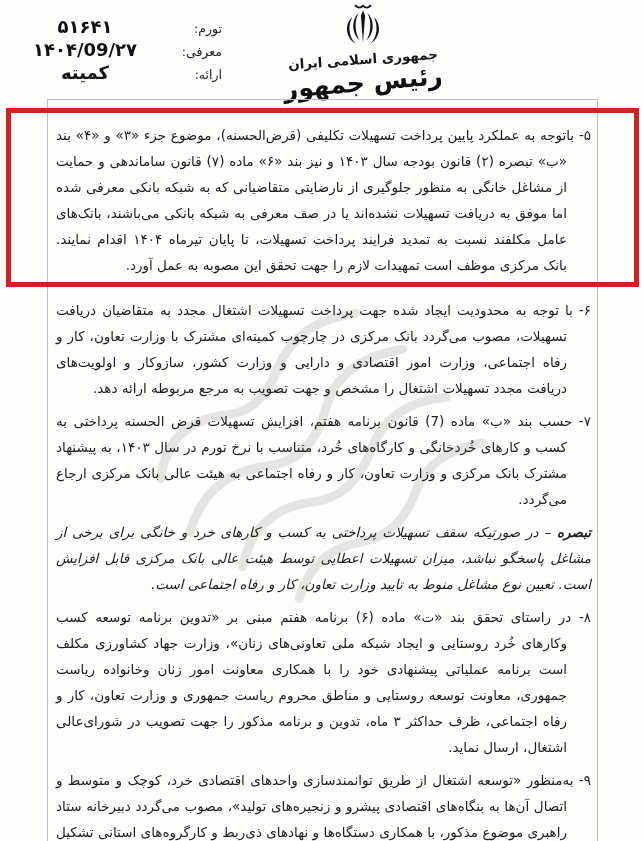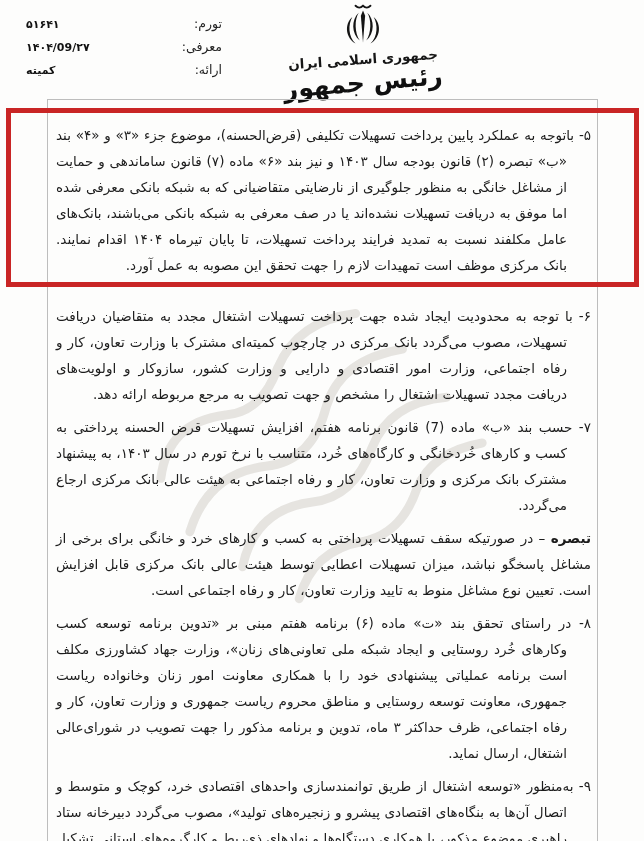--- a/index.html
+++ b/index.html
@@ -14,21 +14,21 @@
     color:#1c1c1c;
   }
 
   
   .hdr-fields{
     position:absolute;left:26px;top:16px;width:196px;
     direction:rtl;
   }
   .hdr-row{display:flex;justify-content:space-between;align-items:baseline;height:23px;}
   .hdr-label{font-size:12.5px;color:#222;}
-  .hdr-value{font-size:11px;font-weight:bold;width:118px;text-align:left;color:#111;}
+  .hdr-value{font-size:18px;font-weight:bold;width:118px;text-align:center;color:#111;}
 
   .logo{
     position:absolute;left:268px;top:2px;width:190px;
     text-align:center;direction:rtl;
   }
   .emblem{display:block;margin:0 auto 1px auto;}
   .org1{
     font-size:13.5px;font-weight:bold;color:#161616;
     transform:rotate(-4deg);letter-spacing:0.5px;
   }
@@ -56,26 +56,26 @@
 
   .clause{
     position:relative;
     font-size:13.5px;line-height:26px;
     text-align:justify;
     margin:0 0 7px 0;
     padding-right:24px;text-indent:-24px;
     color:#1c1c1c;
   }
   .clause .num{display:inline;}
-  .clause-note{padding-right:0;text-indent:0;}
+  .clause-note{padding-right:0;text-indent:0;font-style:italic;}
   .clause-note b{font-weight:bold;}
 
   .red-box{
     border:5px solid #c92525;
-    margin:4px -48px 16px -50px;
+    margin:4px -48px 10px -50px;
     padding:9px 43px 4px 45px;
   }
   .red-box .clause{margin-bottom:0;}
 </style>
 </head>
 <body>
 
 <div class="page">
 
   <div class="hdr-fields">

